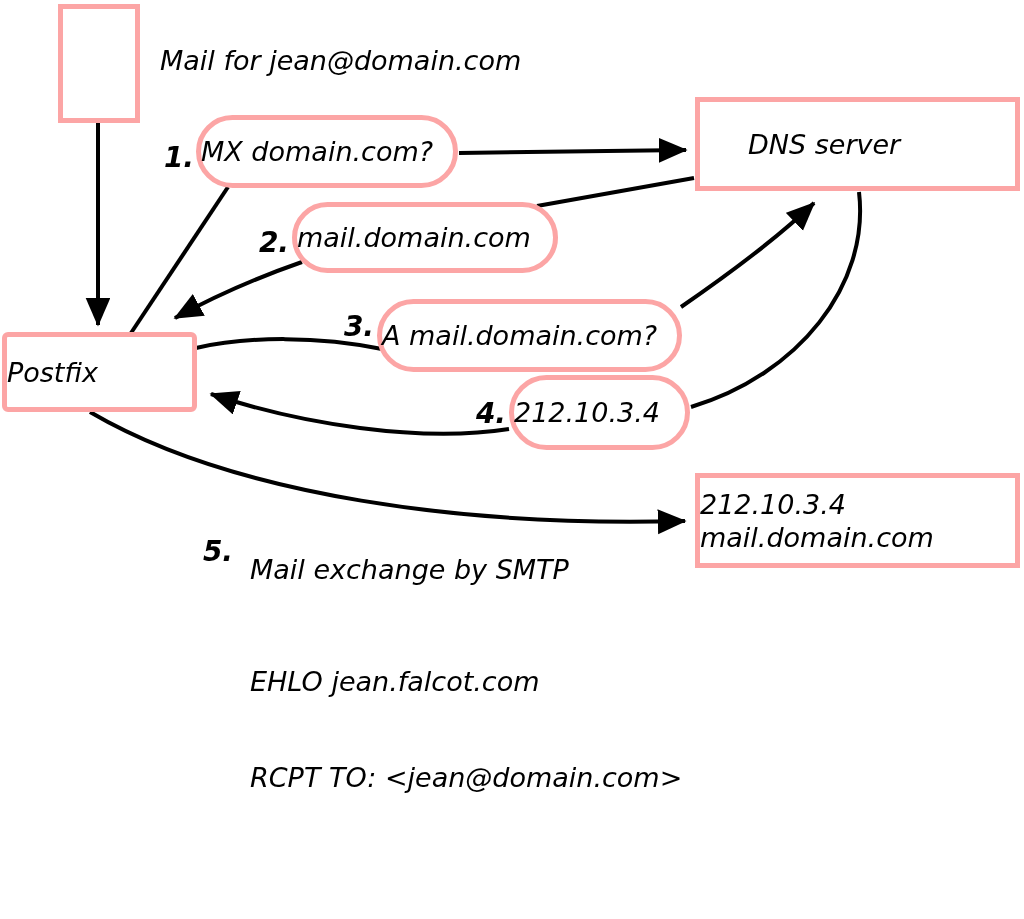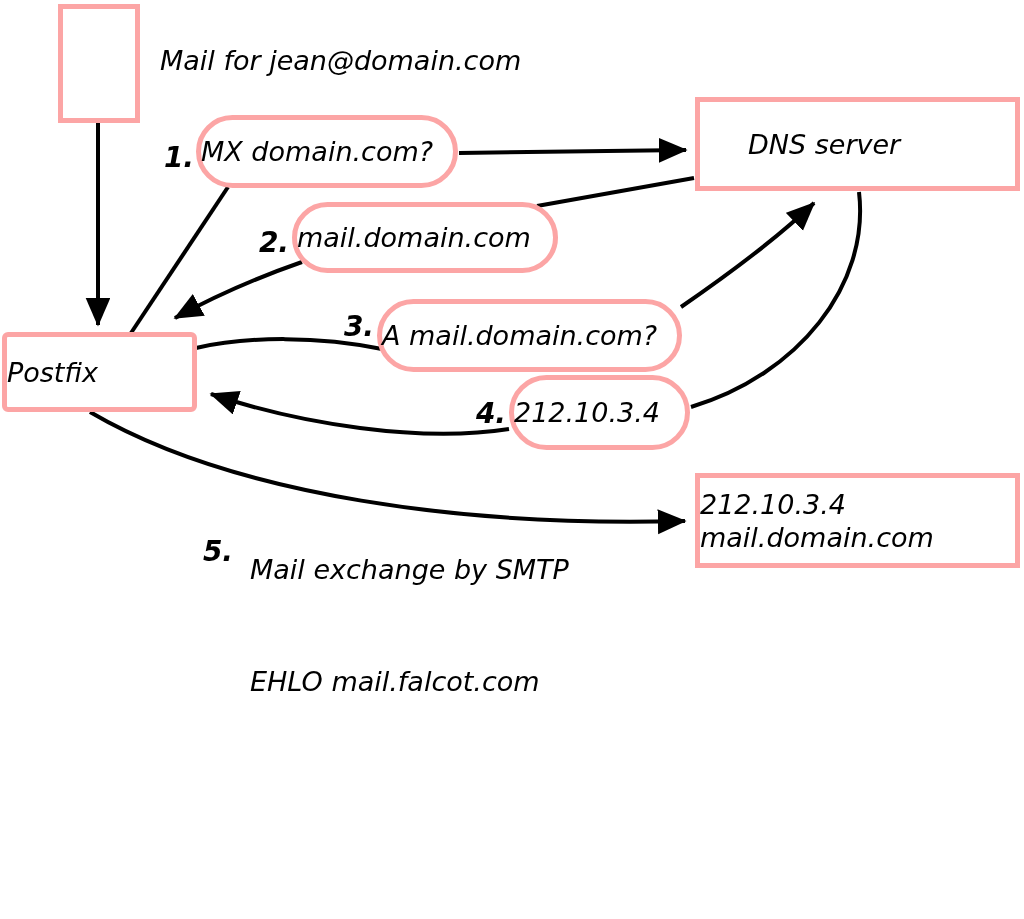--- a/index.html
+++ b/index.html
@@ -91,21 +91,22 @@
 
   <div class="num" style="left:462px; top:397px; width:44px;">4.</div>
   <div class="node pill" style="left:509px; top:375px; width:181px; height:75px;">
     <span>212.10.3.4</span>
   </div>
 
   <div class="num" style="left:190px; top:535px; width:43px;">5.</div>
   <div class="plain-label" style="left:250px; top:535px;margin-top:19px;">Mail exchange by SMTP</div>
 
   <div class="smtp">
-    <div class="smtp-line">EHLO mail.falcot.com</div>
+    <div class="smtp-line">EHLO jean.falcot.com</div>
+    <div class="smtp-line">RCPT TO: &lt;jean@domain.com&gt;</div>
     
     
     
     
     
     
     
   </div>
 
 </div>

